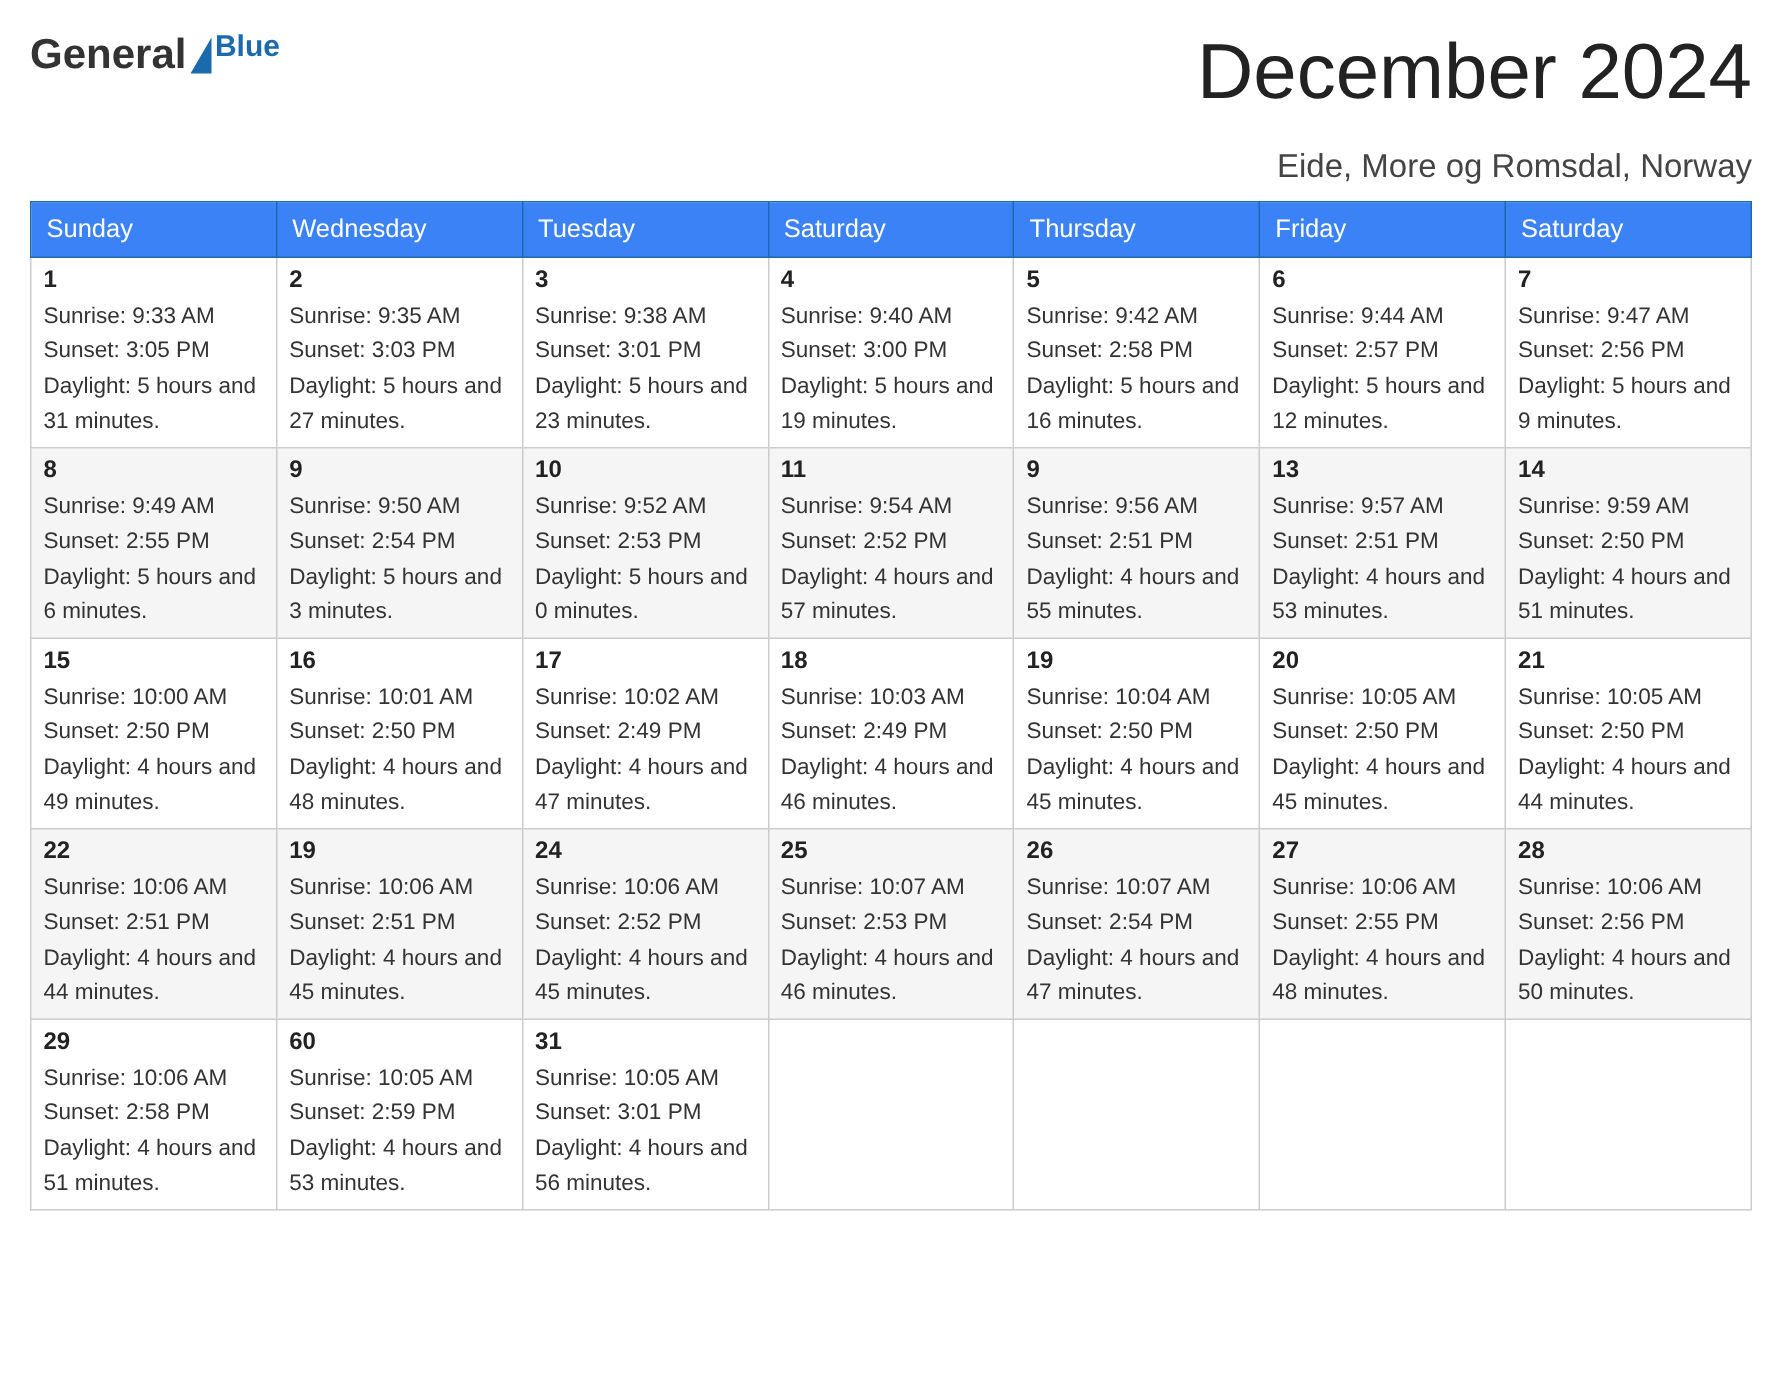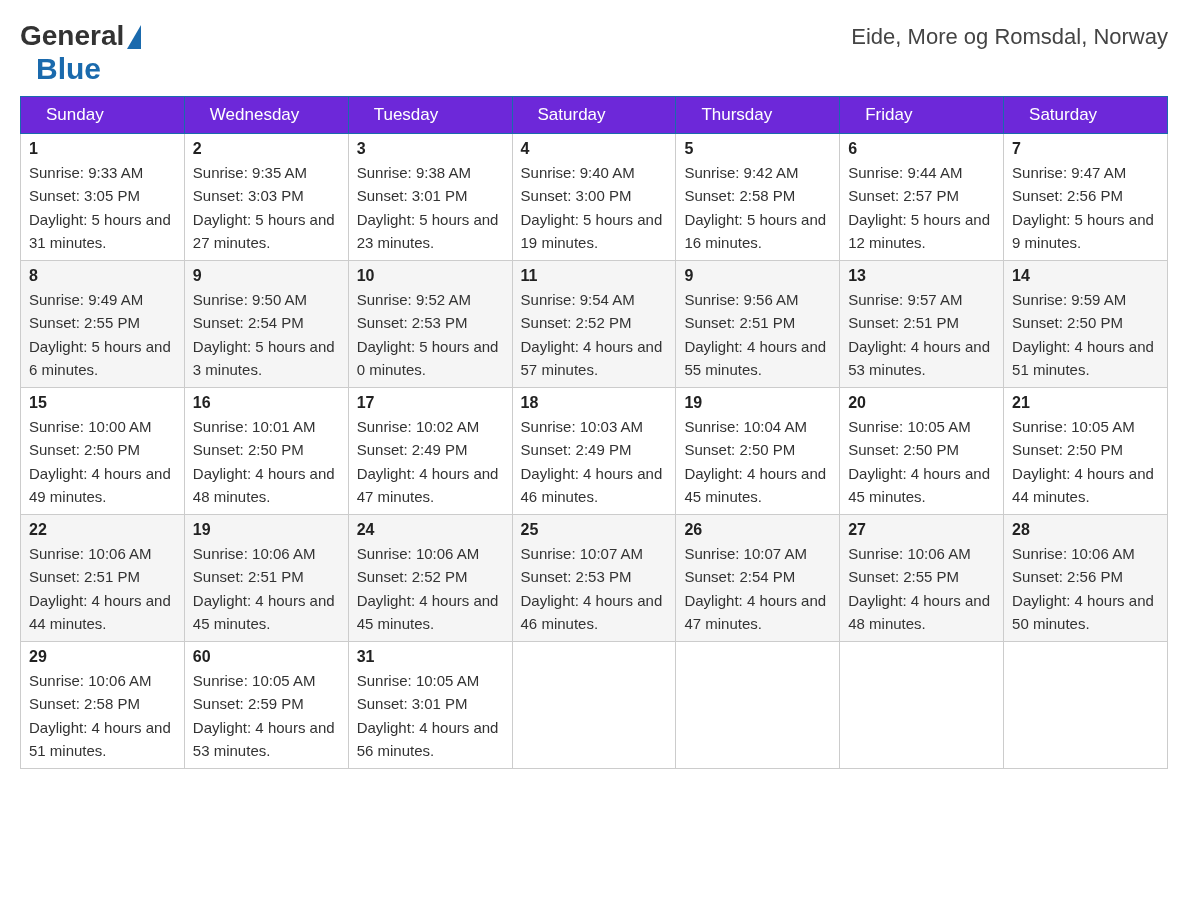--- a/index.html
+++ b/index.html
@@ -11,21 +11,20 @@
       min-height: 918px;
     }
     .header {
       display: flex;
       justify-content: space-between;
       align-items: flex-start;
       margin-bottom: 10px;
     }
     .logo {
       display: flex;
-      flex-direction: column;
       align-items: flex-start;
     }
     .logo-top {
       display: flex;
       align-items: center;
     }
     .logo-general {
       font-size: 28px;
       font-weight: bold;
       color: #333;
@@ -33,49 +32,49 @@
     .logo-triangle {
       width: 0;
       height: 0;
       border-left: 14px solid transparent;
       border-right: 0px solid transparent;
       border-bottom: 24px solid #1a6aad;
       margin-left: 3px;
       margin-top: 2px;
     }
     .logo-bottom {
-      font-size: 30px;
+      font-size: 20px;
       font-weight: bold;
       color: #1a6aad;
-      margin-left: 16px;
+      margin-left: 2px;
     }
     .title-section {
       text-align: right;
     }
     .month-title {
       font-size: 52px;
       font-weight: normal;
       color: #222;
       line-height: 1.1;
     }
     .location {
       font-size: 22px;
       color: #444;
-      margin-top: 4px;
+      margin-top: 21px;
     }
     .calendar {
       width: 100%;
       border-collapse: collapse;
       margin-top: 8px;
     }
     .calendar th {
-      background-color: #6d28d9;
+      background-color: #3b82f6;
       color: white;
       text-align: left;
-      padding: 8px 25px;
+      padding: 8px 10px;
       font-size: 17px;
       font-weight: normal;
       border: 1px solid #1a6aad;
     }
     .calendar td {
       vertical-align: top;
       padding: 6px 8px;
       border: 1px solid #ccc;
       width: 14.28%;
       min-height: 110px;
@@ -110,20 +109,21 @@
 
 <div class="header">
   <div class="logo">
     <div class="logo-top">
       <span class="logo-general">General</span>
       <div class="logo-triangle"></div>
     </div>
     <span class="logo-bottom">Blue</span>
   </div>
   <div class="title-section">
+    <div class="month-title">December 2024</div>
     <div class="location">Eide, More og Romsdal, Norway</div>
   </div>
 </div>
 
 <table class="calendar">
   <thead>
     <tr>
       <th>Sunday</th>
       <th>Wednesday</th>
       <th>Tuesday</th>

